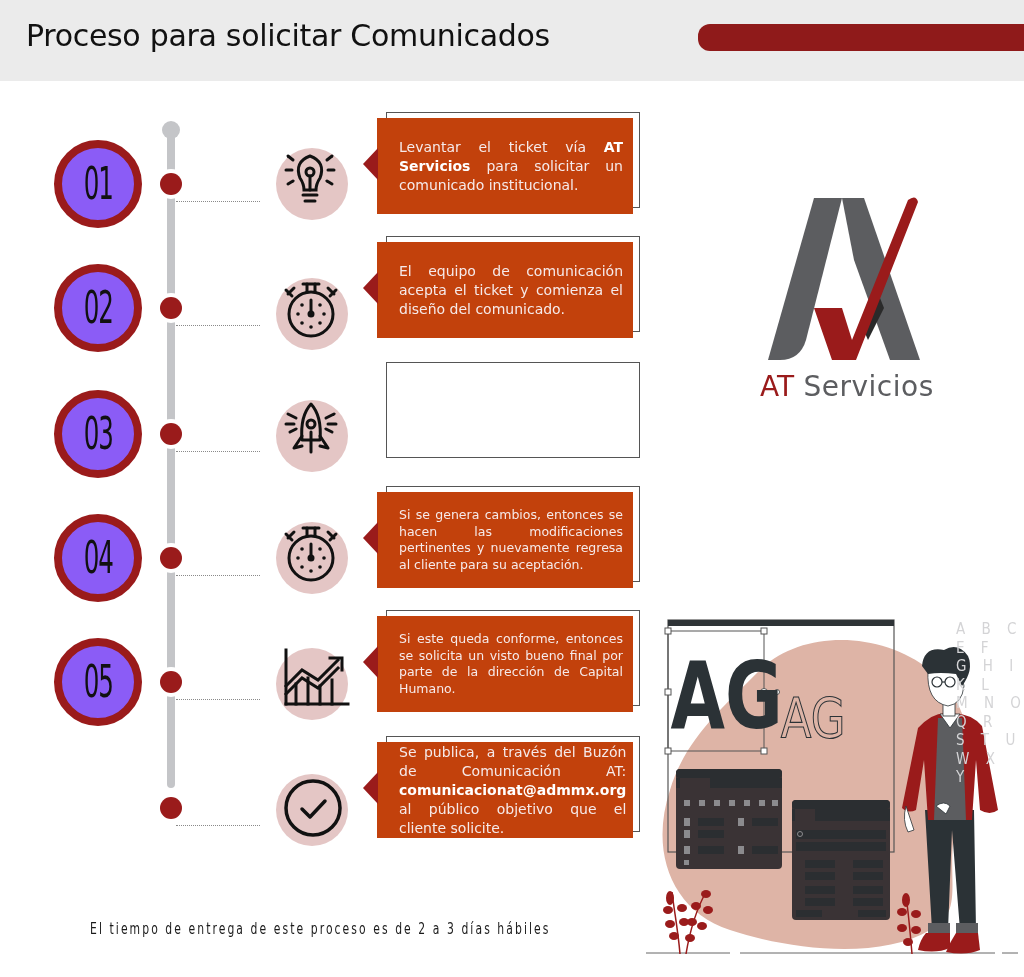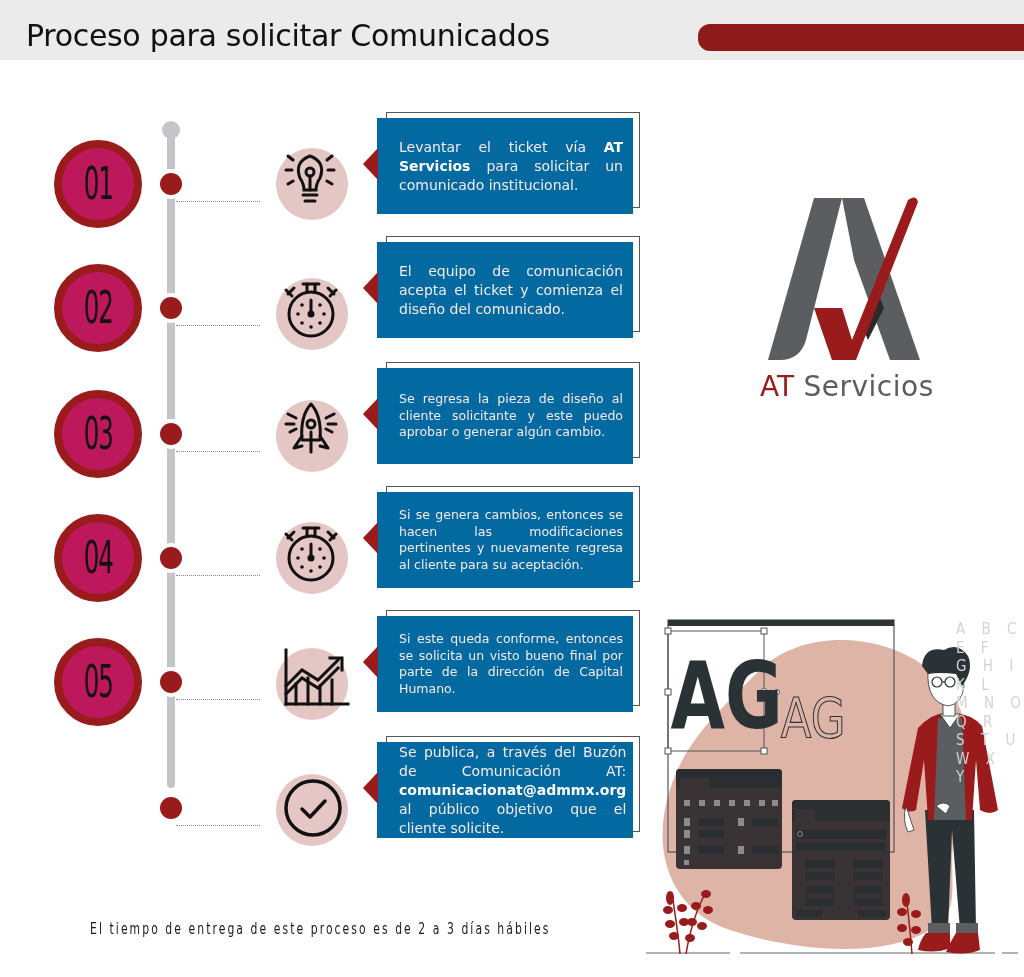--- a/index.html
+++ b/index.html
@@ -1,20 +1,20 @@
 <!DOCTYPE html>
 <html><head>
   <meta charset="utf-8">
   <style>
     * { margin: 0; padding: 0; box-sizing: border-box; }
     html, body { width: 1024px; height: 977px; background: #ffffff; overflow: hidden; }
     body { position: relative; font-family: "Liberation Sans", sans-serif; color: #111; }
 
     .header {
-      position: absolute; left: 0; top: 0; width: 1024px; height: 60px;
+      position: absolute; left: 0; top: 0; width: 1024px; height: 81px;
       background: #ebebeb;
     }
     .header-title {
       position: absolute; left: 26px; top: 18px;
       font-family: "DejaVu Sans", sans-serif; font-size: 30px; font-weight: normal;
       letter-spacing: -0.3px; color: #111; white-space: nowrap;
     }
     .header-bar {
       position: absolute; left: 698px; top: 24px; width: 340px; height: 27px;
       background: #8f1a1a; border-radius: 12px 0 0 12px;
@@ -27,21 +27,21 @@
     }
     .timeline-cap {
       position: absolute; left: 162px; top: 121px; width: 18px; height: 18px;
       background: #c4c5c8; border-radius: 50%;
     }
 
     .step { position: absolute; left: 0; width: 660px; height: 110px; }
 
     .num-circle {
       position: absolute; left: 54px; top: 0; width: 88px; height: 88px;
-      border: 8px solid #9a1b1b; border-radius: 50%; background: #be185d;
+      border: 8px solid #9a1b1b; border-radius: 50%; background: #8b5cf6;
       display: flex; align-items: center; justify-content: center;
     }
     .num-text {
       font-family: "DejaVu Sans Condensed", "DejaVu Sans", sans-serif;
       font-size: 44px; font-weight: normal; color: #111;
       transform: scaleX(0.62); letter-spacing: -2px; line-height: 1;
     }
     .tl-dot {
       position: absolute; left: 160px; top: 33px; width: 22px; height: 22px;
       background: #9a1b1b; border-radius: 50%;
@@ -59,21 +59,21 @@
       background: #e4c6c5; border-radius: 50%;
     }
     .icon-wrap svg { position: absolute; left: 0; top: 0; }
 
     .card-outline {
       position: absolute; left: 386px; top: -6px; width: 254px; height: 96px;
       border: 1.5px solid #555; background: transparent;
     }
     .card {
       position: absolute; left: 377px; top: 2px; width: 256px; height: 96px;
-      background: #0369a1;
+      background: #c2410c;
       display: flex; align-items: center;
       padding: 6px 10px 6px 22px;
     }
     .card::before {
       content: ""; position: absolute; left: -14px; top: 30px;
       width: 0; height: 0;
       border-top: 16px solid transparent; border-bottom: 16px solid transparent;
       border-right: 15px solid #9a1b1b;
     }
     .card-text {
@@ -203,23 +203,20 @@
       <line x1="16" y1="22" x2="24" y2="26"></line>
             <line x1="62" y1="22" x2="54" y2="26"></line>
       <line x1="14" y1="32" x2="22" y2="32"></line>
             <line x1="64" y1="32" x2="56" y2="32"></line>
       <line x1="18" y1="40" x2="24" y2="37"></line>
             <line x1="60" y1="40" x2="54" y2="37"></line>
     </g>
         </svg>
       </div>
       <div class="card-outline" style="top: -28px;"></div>
-      <div class="card" style="top: -22px;">
-        <div class="card-text small"><span>Se regresa la pieza de diseño al cliente solicitante y este puedo aprobar o generar algún cambio.</span></div>
-      </div>
     </div>
     <div class="step" style="top: 514px;">
       <div class="num-circle">
         <span class="num-text">04</span>
       </div>
       <div class="tl-dot"></div>
       <div class="dotted"></div>
       <div class="icon-wrap" style="top: 0px;">
         <div class="icon-bg"></div>
         <svg width="78" height="78" viewBox="0 0 78 78">

